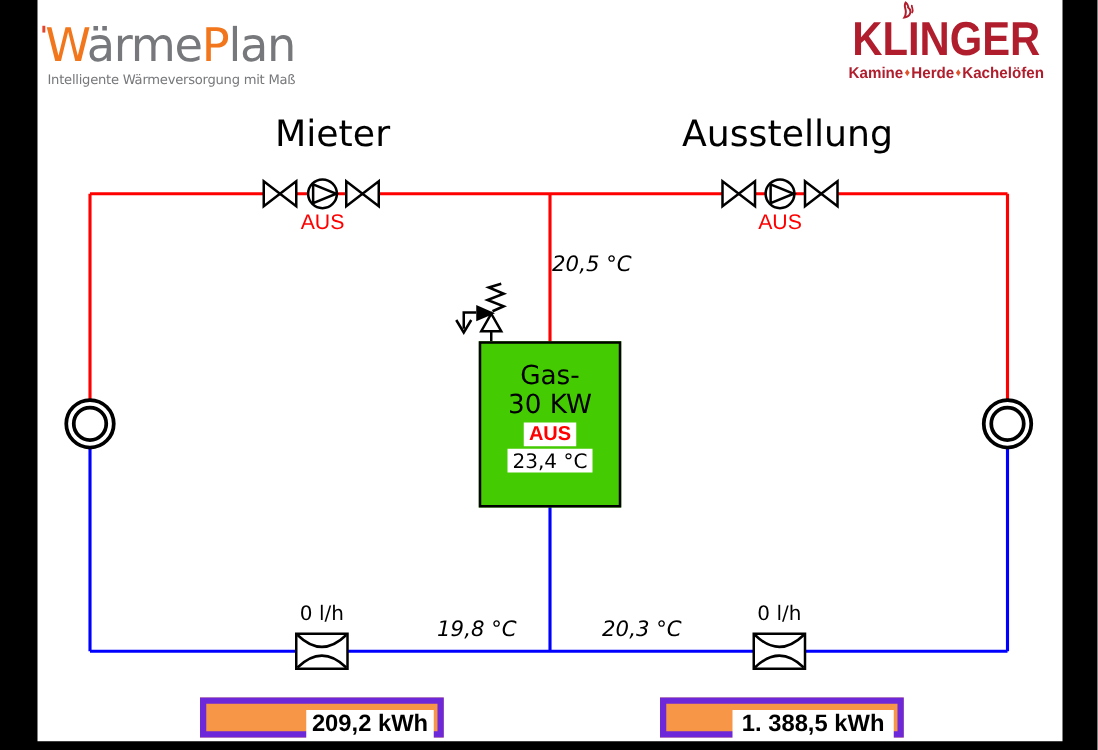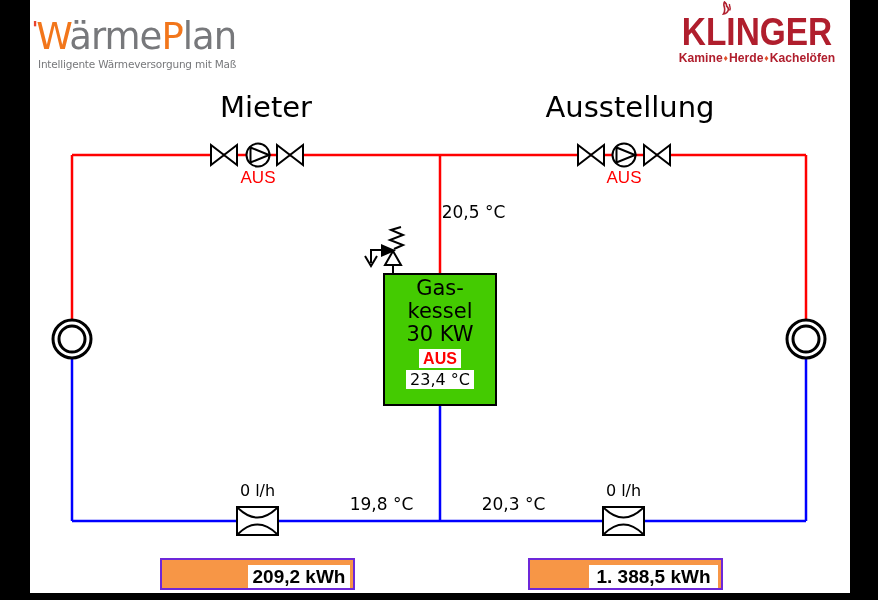--- a/index.html
+++ b/index.html
@@ -28,35 +28,35 @@
   
   svg.diagram{position:absolute;left:0;top:0;z-index:1;}
   .pr{stroke:var(--pipe-red);stroke-width:2.5;}
   .pb{stroke:var(--pipe-blue);stroke-width:2.5;}
   .sym{stroke:#000;stroke-width:2;fill:#fff;}
   .thin{stroke:#000;stroke-width:2;fill:none;}
   .ring{stroke:#000;stroke-width:3;fill:#fff;}
 
   .lbl{position:absolute;z-index:4;color:#000;white-space:nowrap;}
   .title{font-size:29px;text-align:center;}
-  .temp{font-size:17px;text-align:center;}
+  .temp{font-size:17px;text-align:center;font-style:italic;}
   .flow{font-size:16px;text-align:center;}
   .aus{font-family:"Liberation Sans",sans-serif;font-size:17px;color:var(--status-red);text-align:center;}
 
   .boiler{position:absolute;left:353px;top:273px;width:114px;height:133px;z-index:2;
           background:var(--boiler-green);border:2.5px solid #000;box-sizing:border-box;
           text-align:center;}
   .boiler-line{font-size:21px;line-height:23px;color:#000;}
-  .boiler-name{padding-top:2px;}
+  .boiler-name{padding-top:14px;}
   .chip{display:inline-block;background:#fff;padding:0 4px;line-height:19px;font-size:16px;}
   .chip-status{color:var(--status-red);font-family:"Liberation Sans",sans-serif;font-weight:bold;margin-top:3px;}
   .chip-temp{color:#000;margin-top:2px;}
 
   .energy{position:absolute;top:558px;width:195px;height:32px;background:var(--energy-orange);
-          border:2px solid #6d28d9;box-sizing:border-box;z-index:3;}
+          border:5px solid #6d28d9;box-sizing:border-box;z-index:3;}
   .energy-value{position:absolute;top:5px;height:23px;background:#fff;
                 font-family:"Liberation Sans",sans-serif;font-weight:bold;font-size:19px;
                 line-height:23px;text-align:center;color:#000;}
   .energy-left{left:130px;}
   .energy-left .energy-value{right:3px;width:102px;}
   .energy-right{left:498px;}
   .energy-right .energy-value{right:3px;width:129px;}
 </style>
 </head>
 <body>
@@ -143,21 +143,20 @@
     <g>
       <rect class="sym" x="573" y="507" width="41" height="28" stroke-width="2.2"></rect>
       <path class="thin" d="M574,508 Q593.5,527 613,508" stroke-width="1.8"></path>
       <path class="thin" d="M574,534 Q593.5,515 613,534" stroke-width="1.8"></path>
     </g>
   </svg>
 
   <div class="boiler">
     <div class="boiler-name">
       <div class="boiler-line">Gas-</div>
-      <div class="boiler-line">kessel</div>
       <div class="boiler-line">30 KW</div>
     </div>
     <div><span class="chip chip-status">AUS</span></div>
     <div><span class="chip chip-temp">23,4 °C</span></div>
   </div>
 
   <div class="lbl title" style="left:514px;top:90px;width:172px;">Ausstellung</div>
   <div class="lbl title" style="left:150px;top:90px;width:172px;">Mieter</div>
 
   <div class="lbl aus" style="left:198px;top:168px;width:60px;">AUS</div>

